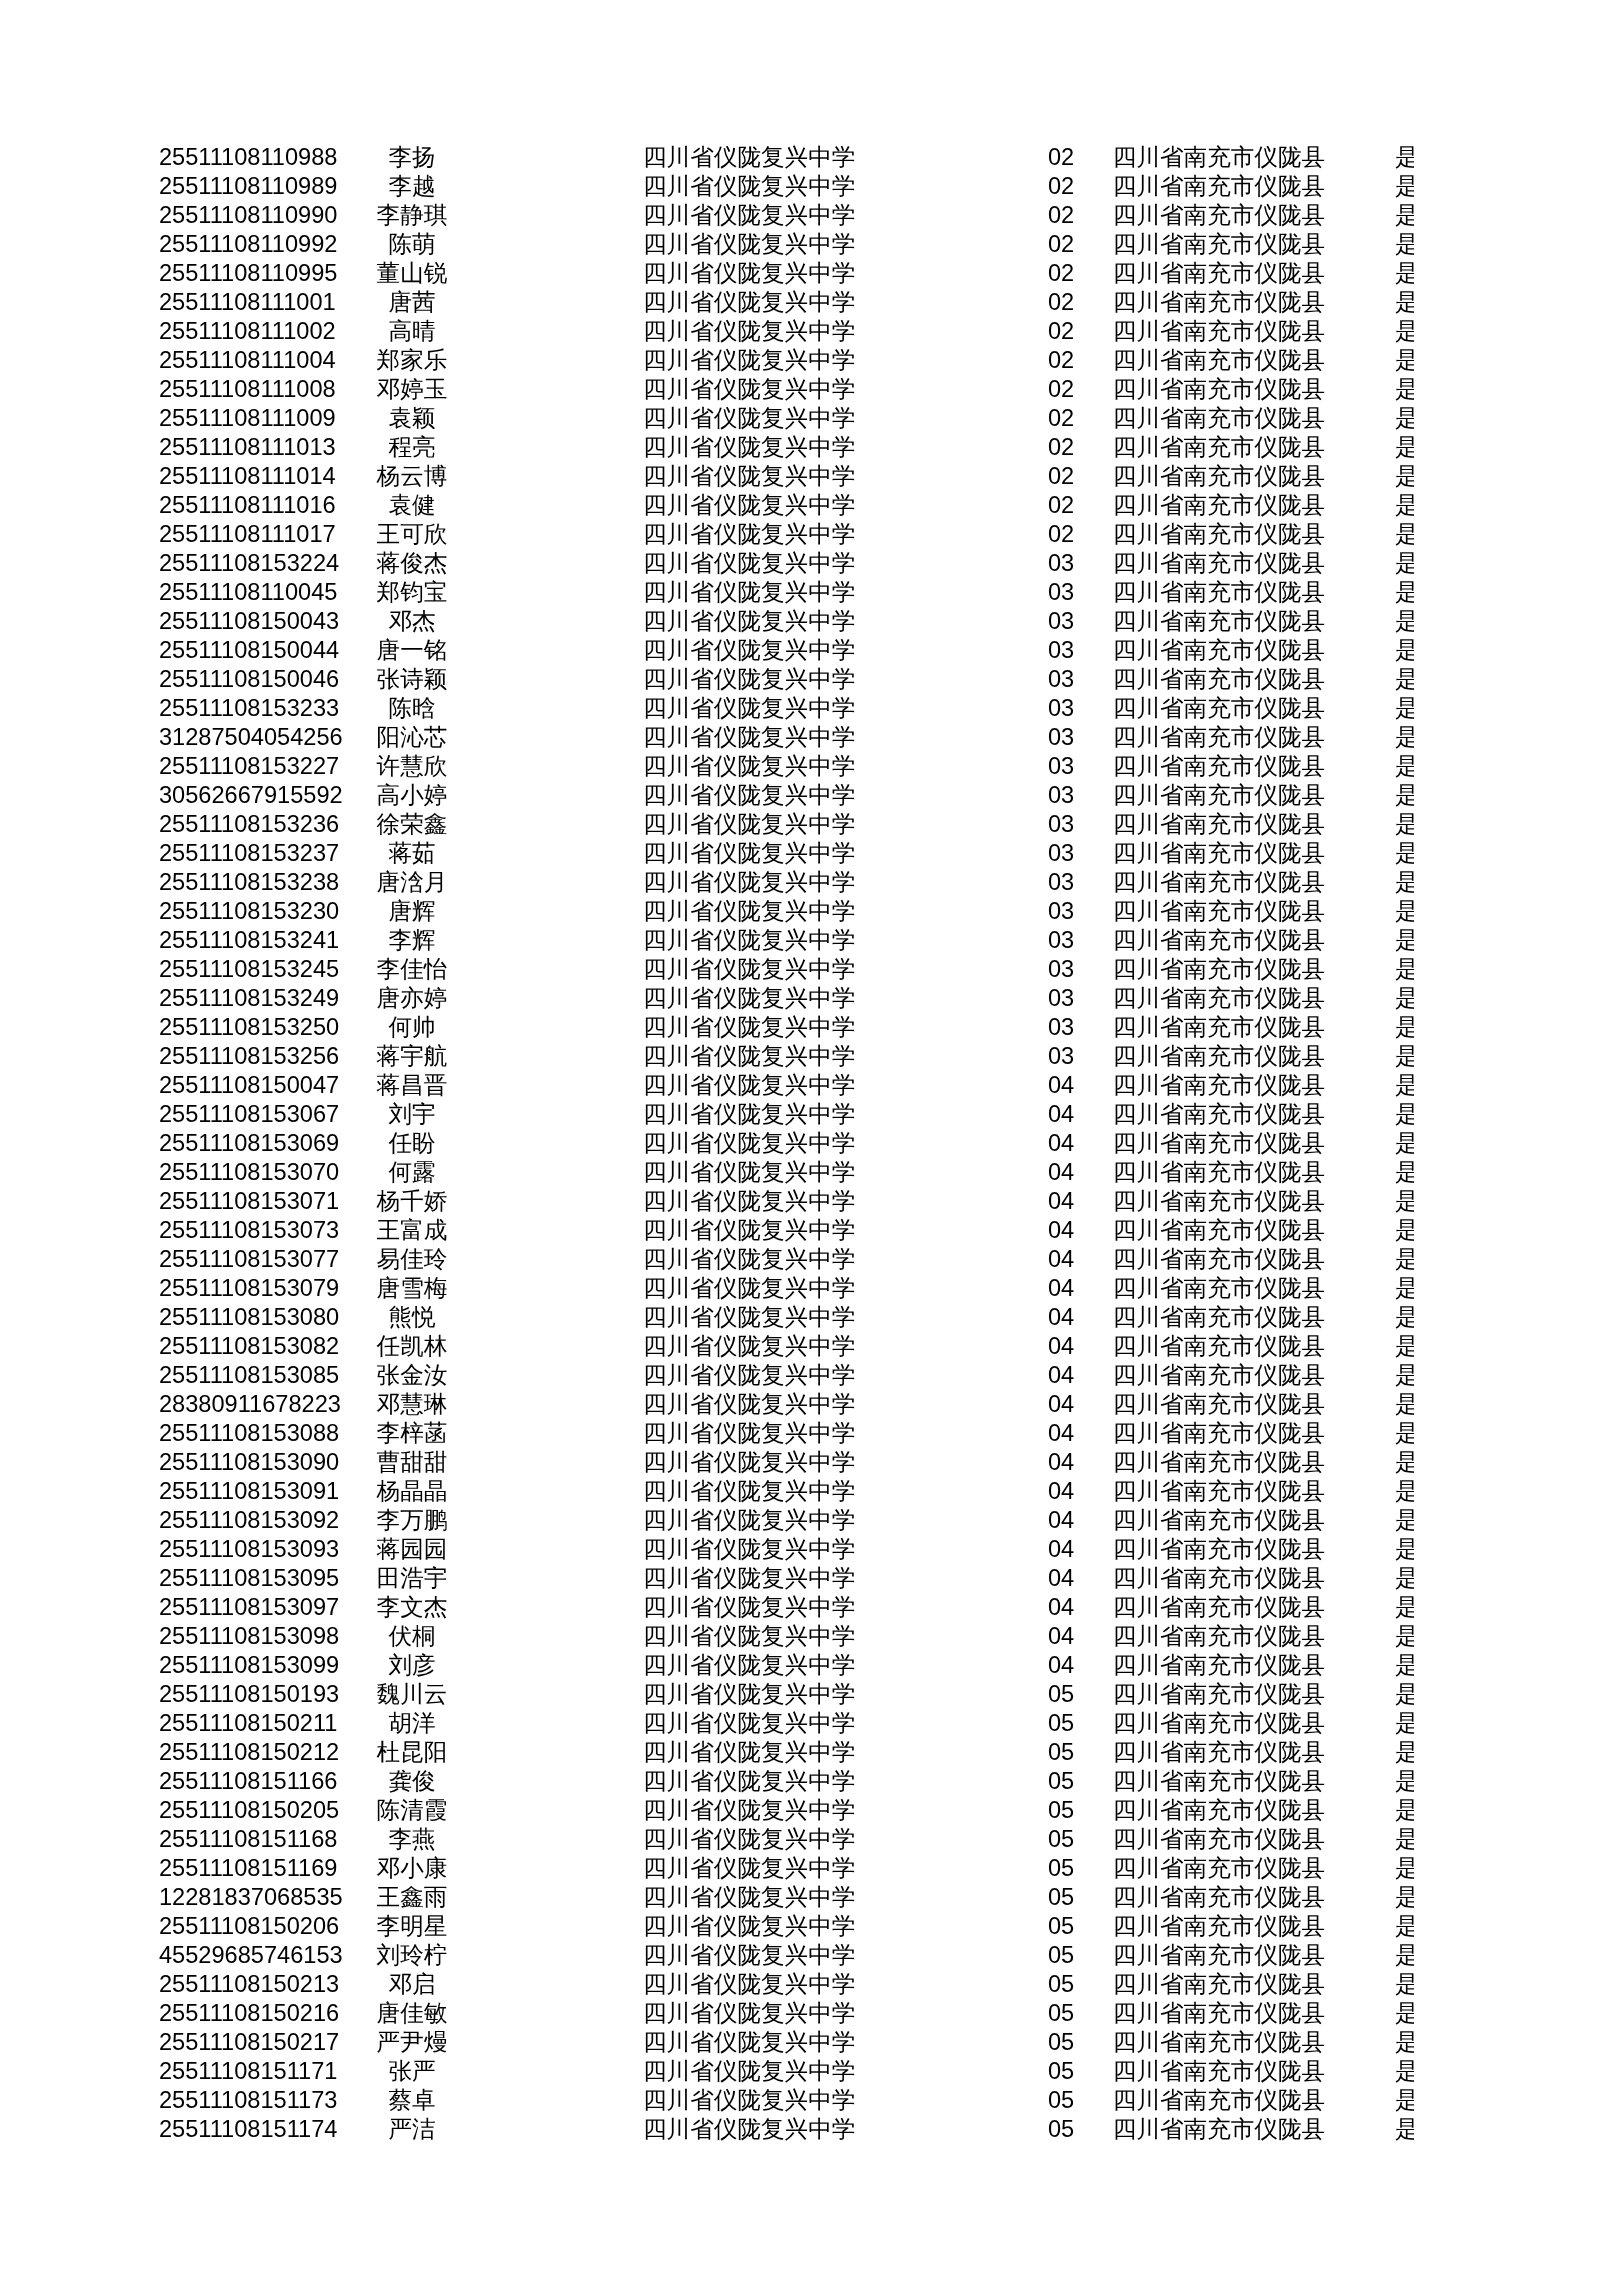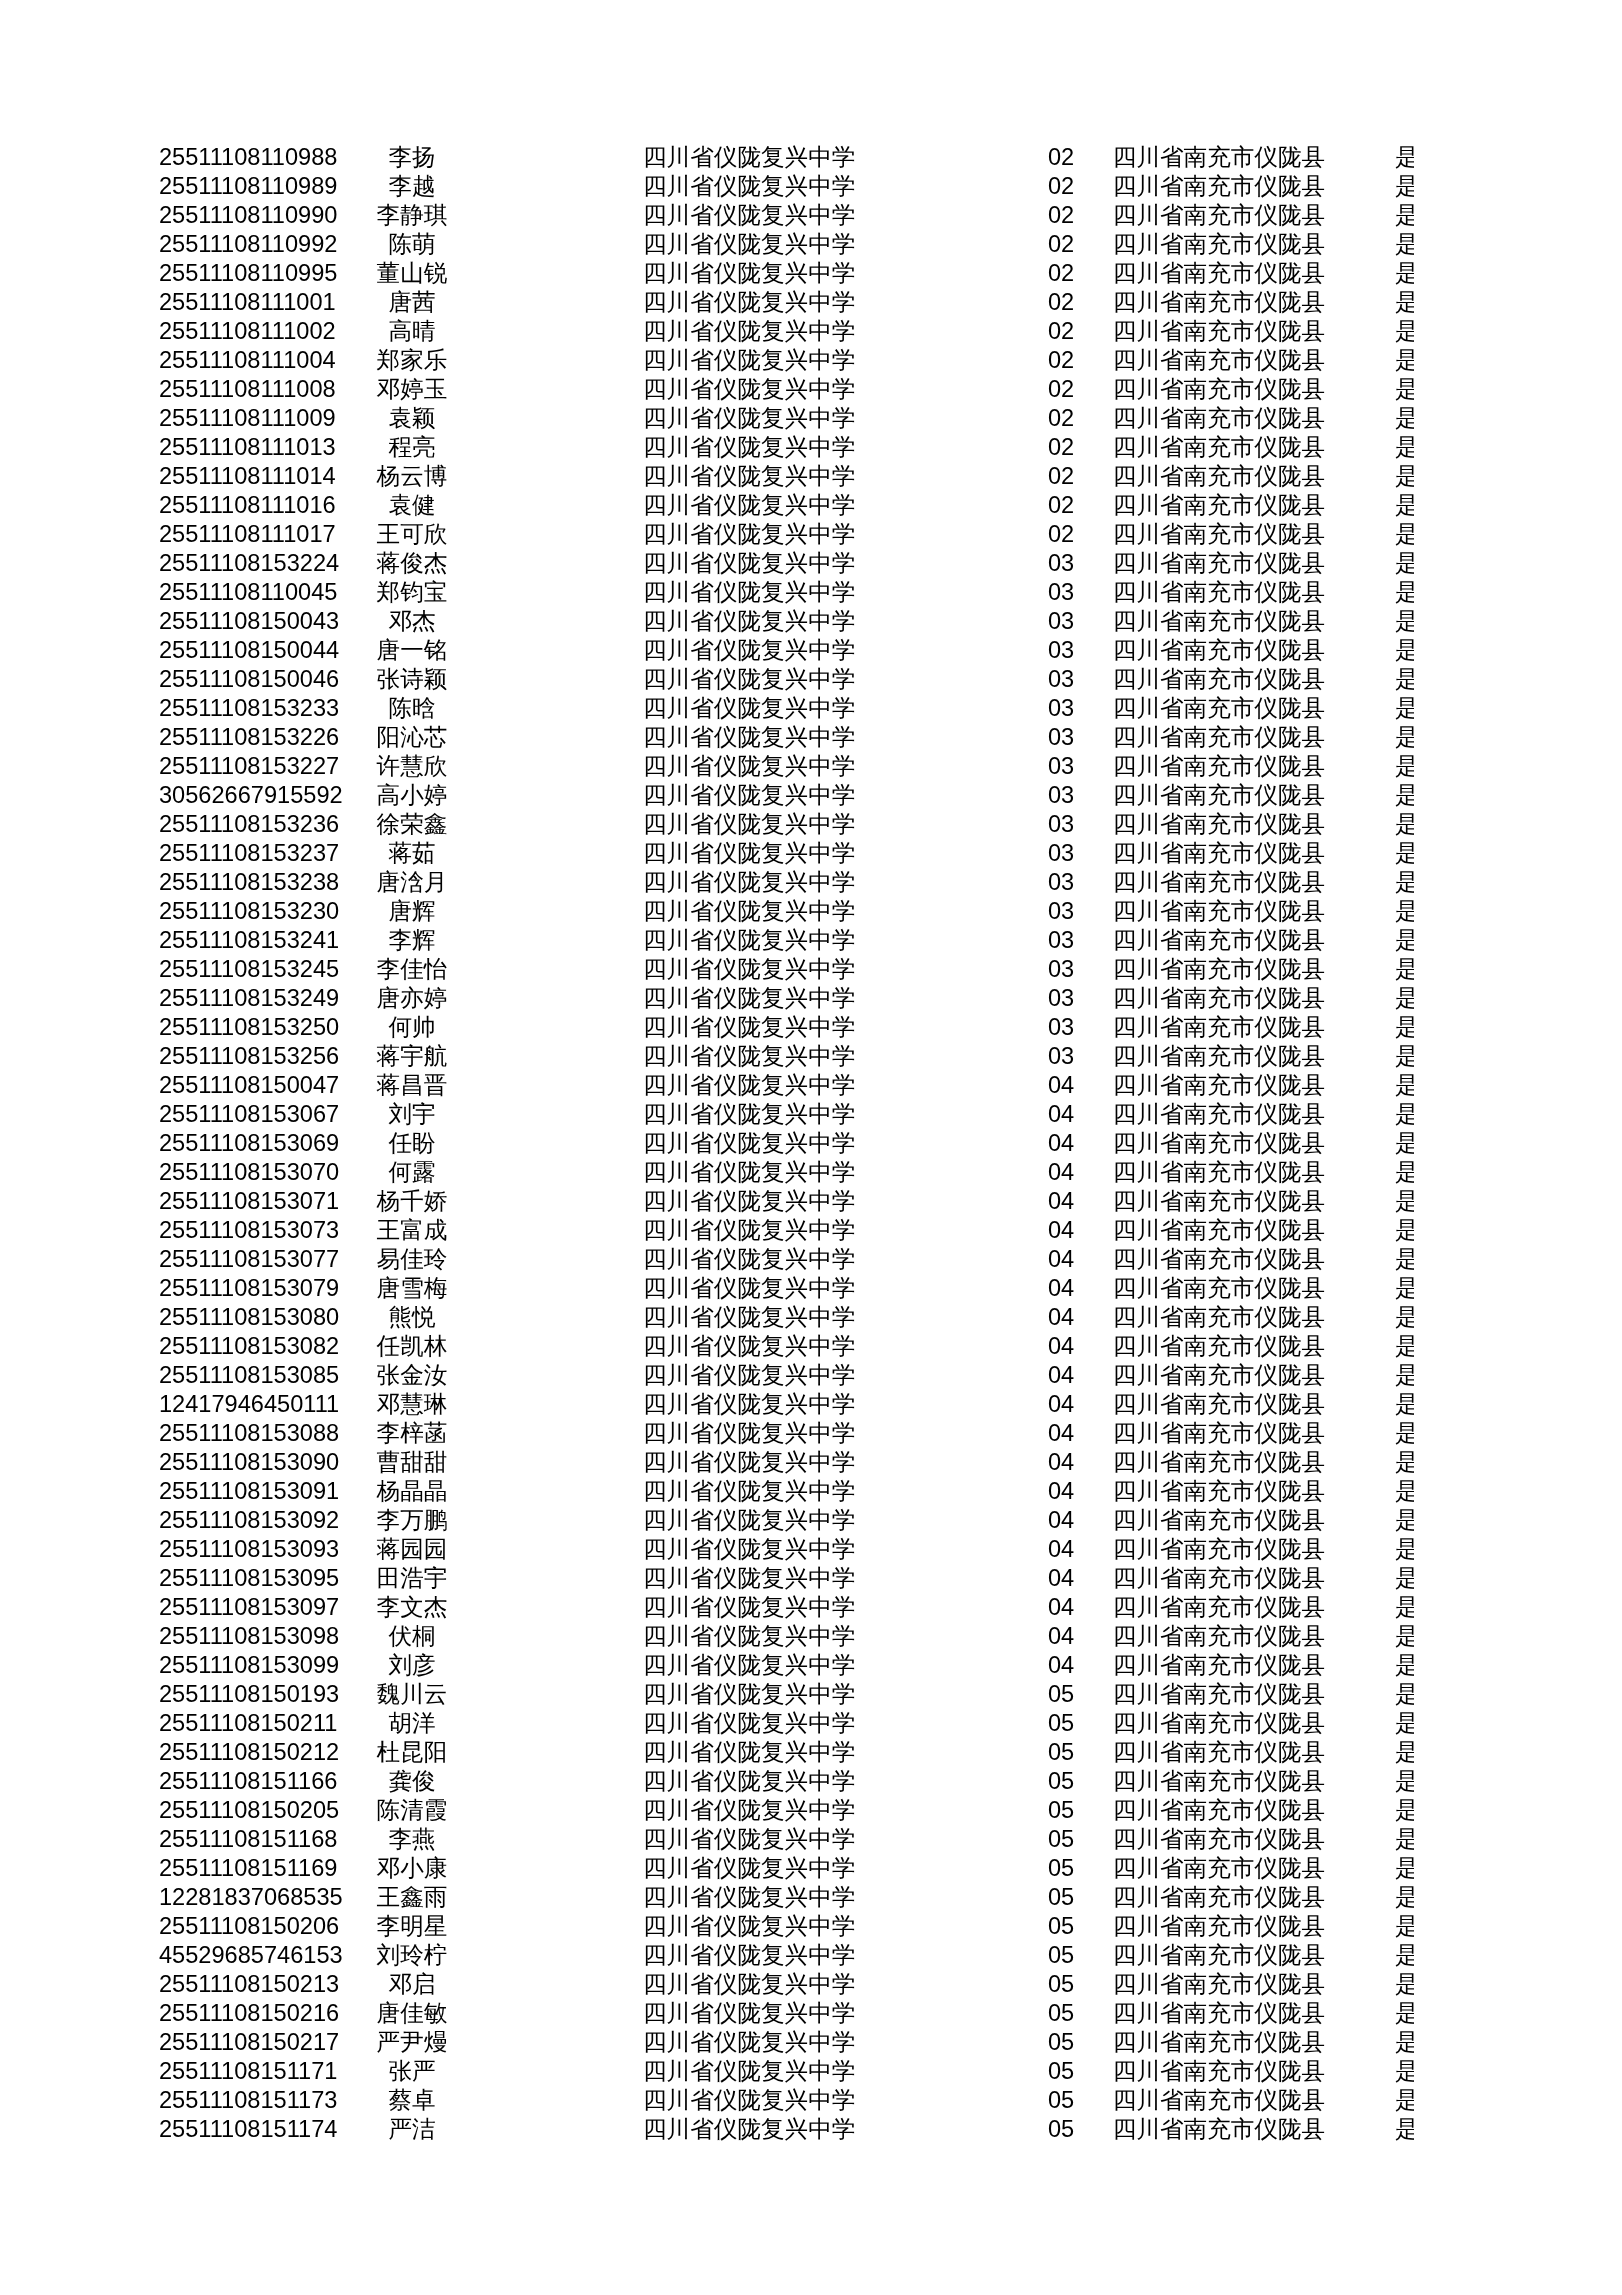--- a/index.html
+++ b/index.html
@@ -214,21 +214,21 @@
   <div class="row">
     <span class="c-id">25511108153233</span>
     <span class="c-name">陈晗</span>
     <span class="c-school">四川省仪陇复兴中学</span>
     <span class="c-class">03</span>
     <span class="c-district">四川省南充市仪陇县</span>
     <span class="c-confirm">是</span>
   </div>
 
   <div class="row">
-    <span class="c-id">25511108153226</span>
+    <span class="c-id">31287504054256</span>
     <span class="c-name">阳沁芯</span>
     <span class="c-school">四川省仪陇复兴中学</span>
     <span class="c-class">03</span>
     <span class="c-district">四川省南充市仪陇县</span>
     <span class="c-confirm">是</span>
   </div>
 
   <div class="row">
     <span class="c-id">25511108153227</span>
     <span class="c-name">许慧欣</span>
@@ -421,21 +421,21 @@
   <div class="row">
     <span class="c-id">25511108153085</span>
     <span class="c-name">张金汝</span>
     <span class="c-school">四川省仪陇复兴中学</span>
     <span class="c-class">04</span>
     <span class="c-district">四川省南充市仪陇县</span>
     <span class="c-confirm">是</span>
   </div>
 
   <div class="row">
-    <span class="c-id">12417946450111</span>
+    <span class="c-id">28380911678223</span>
     <span class="c-name">邓慧琳</span>
     <span class="c-school">四川省仪陇复兴中学</span>
     <span class="c-class">04</span>
     <span class="c-district">四川省南充市仪陇县</span>
     <span class="c-confirm">是</span>
   </div>
 
   <div class="row">
     <span class="c-id">25511108153088</span>
     <span class="c-name">李梓菡</span>

